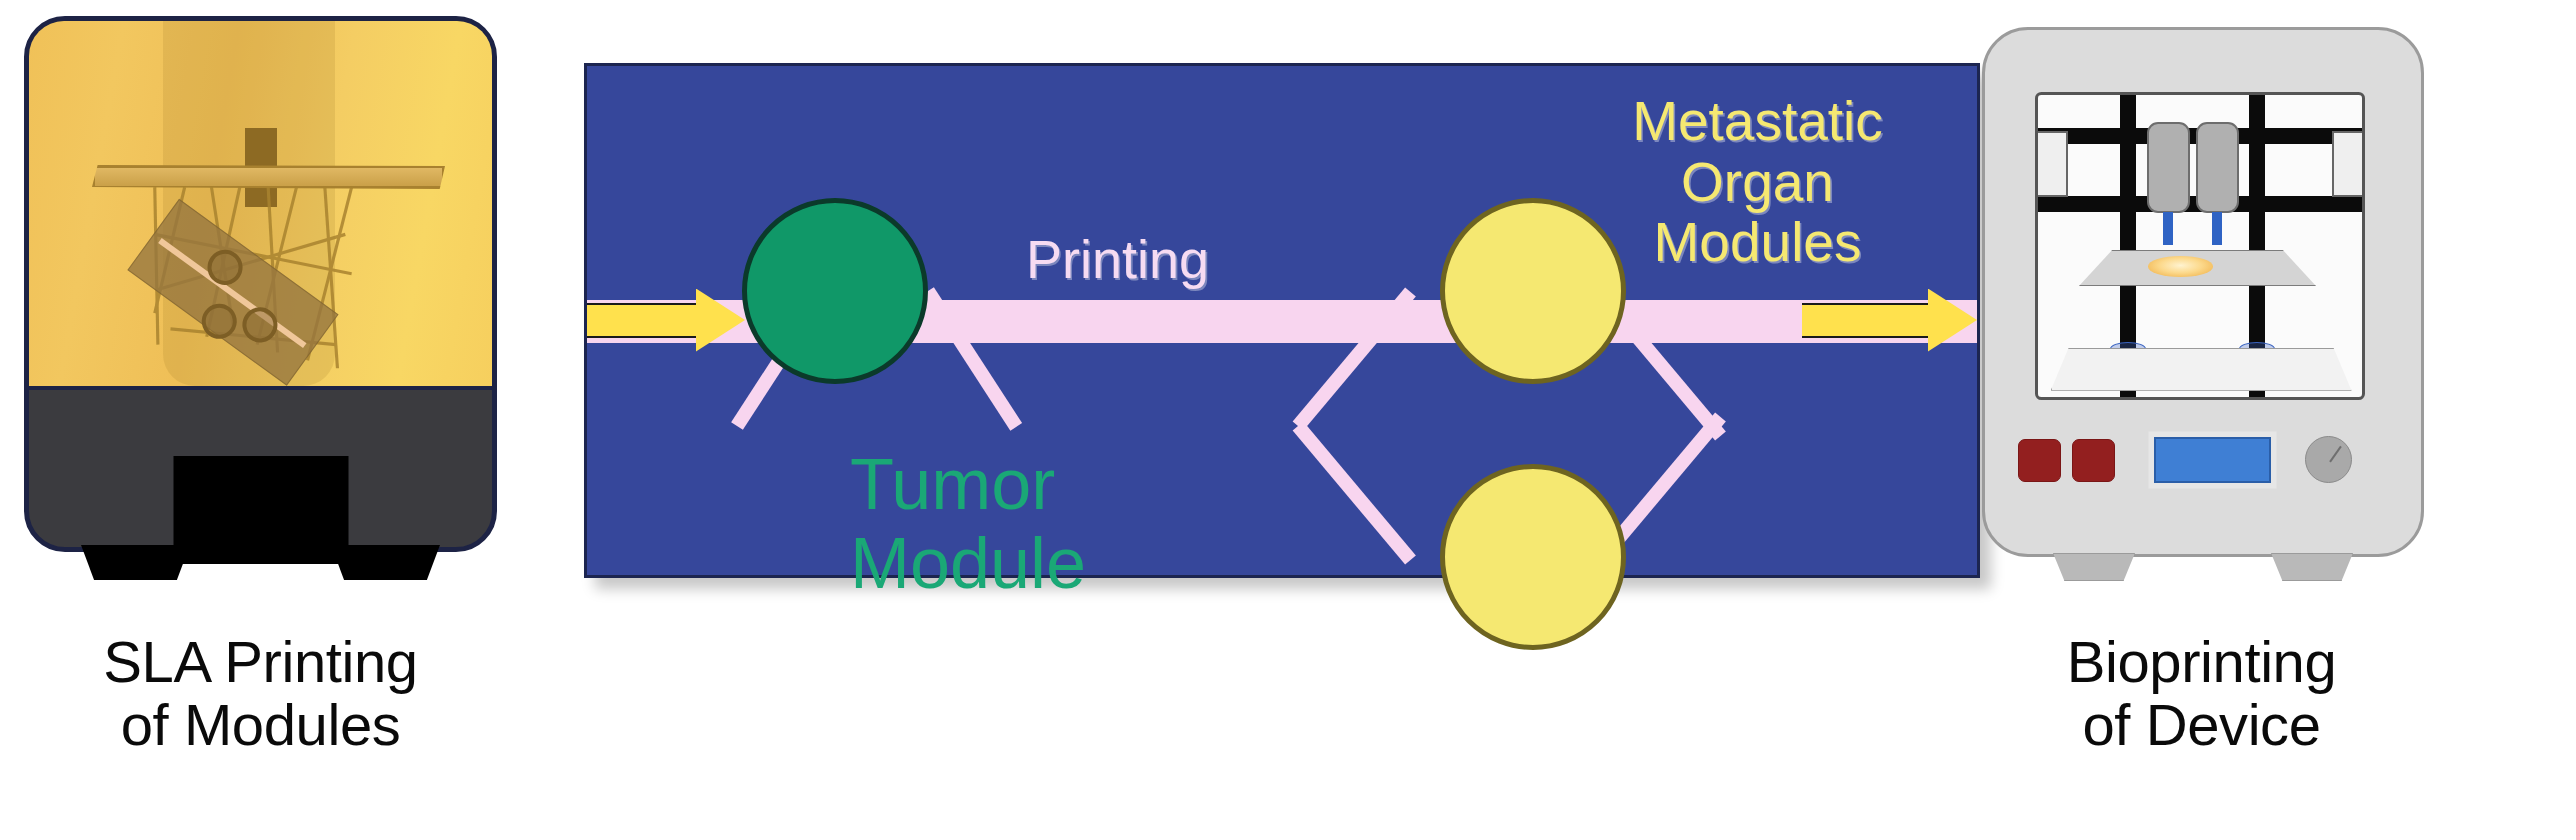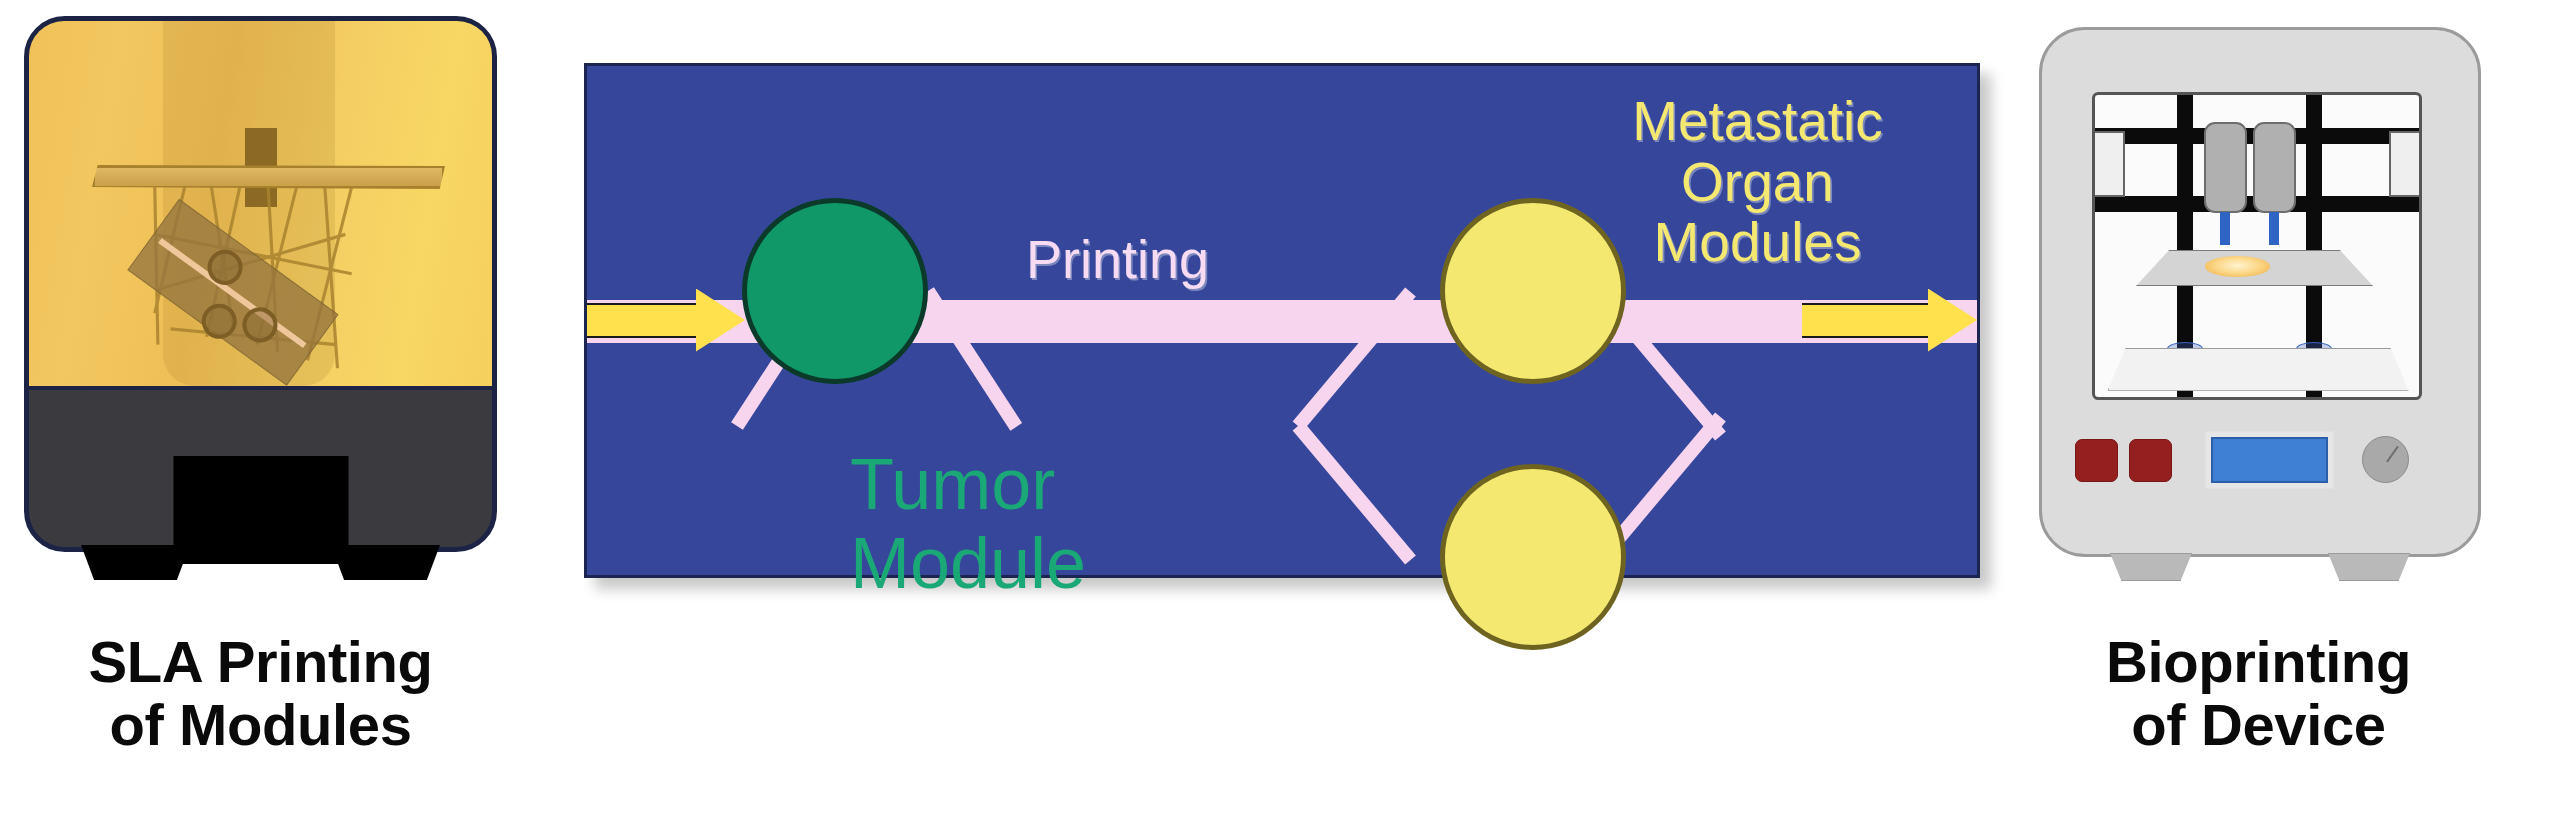--- a/index.html
+++ b/index.html
@@ -8,21 +8,21 @@
     font-family:"Liberation Sans", sans-serif;
     overflow:hidden;position:relative;
   }
   .stage{position:absolute;inset:0;width:2576px;height:841px;}
 
   
   .side-col{position:absolute;top:0;height:841px;}
   .side-caption{
     position:absolute;left:0;width:100%;
     text-align:center;color:#0a0a0a;
-    font-size:58px;line-height:1.08;font-weight:700;
+    font-size:58px;line-height:1.08;font-weight:400;
     letter-spacing:-0.4px;
   }
 
   
   #sla-col{left:0;width:521px;}
   .sla-body{
     position:absolute;left:24px;top:16px;width:473px;height:536px;
     border-radius:41px;background:#3b3b3f;
     border:5.5px solid #1d2345;box-sizing:border-box;
     box-shadow:0 0 0 0 transparent;
@@ -106,21 +106,21 @@
   }
   .lbl-channels{
     left:439px;top:164px;color:#f6dbf2;font-size:54px;
     text-shadow:1.6px 1.6px 0 rgba(255,255,255,0.35);
   }
   .lbl-tumor{
     left:263px;top:379px;color:#1aa876;font-size:72px;text-align:left;
   }
 
   
-  #bio-col{left:1998px;width:521px;}
+  #bio-col{left:1941px;width:521px;}
   .bio-body{
     position:absolute;left:41px;top:27px;width:442px;height:530px;
     border-radius:46px;background:#dcdcdc;border:3.2px solid #9b9b9b;
     box-sizing:border-box;
   }
   .bio-window{
     position:absolute;left:50px;top:62px;width:330px;height:308px;
     background:#fbfbfb;border:3.2px solid #555;box-sizing:border-box;
     border-radius:6.3px;overflow:hidden;
   }

